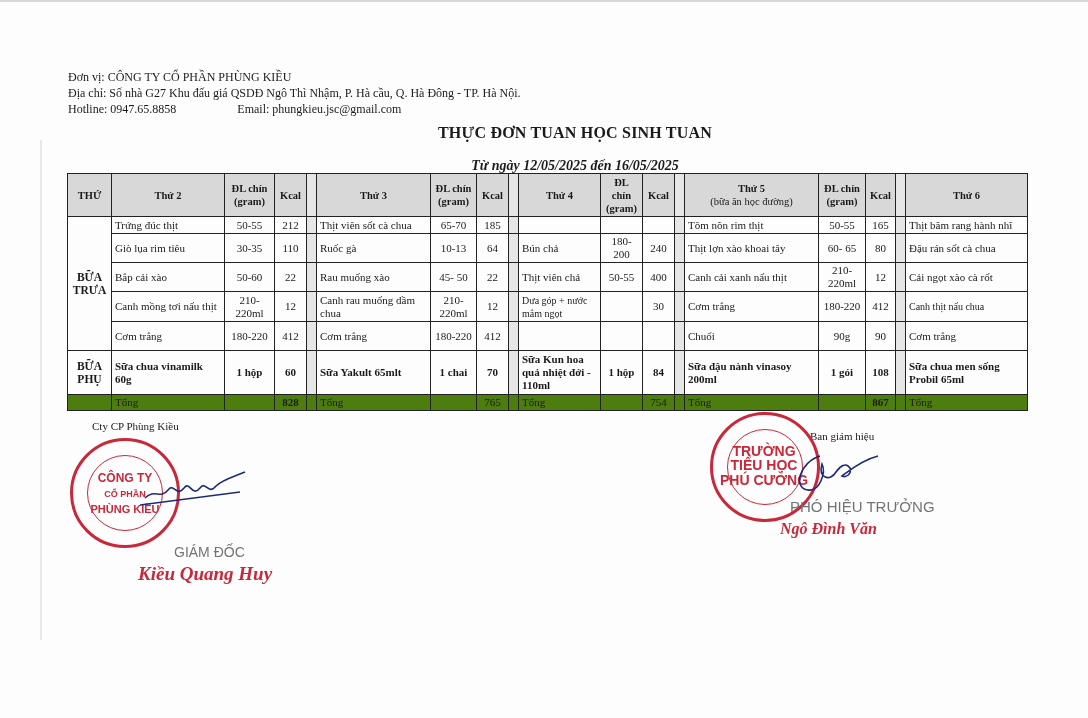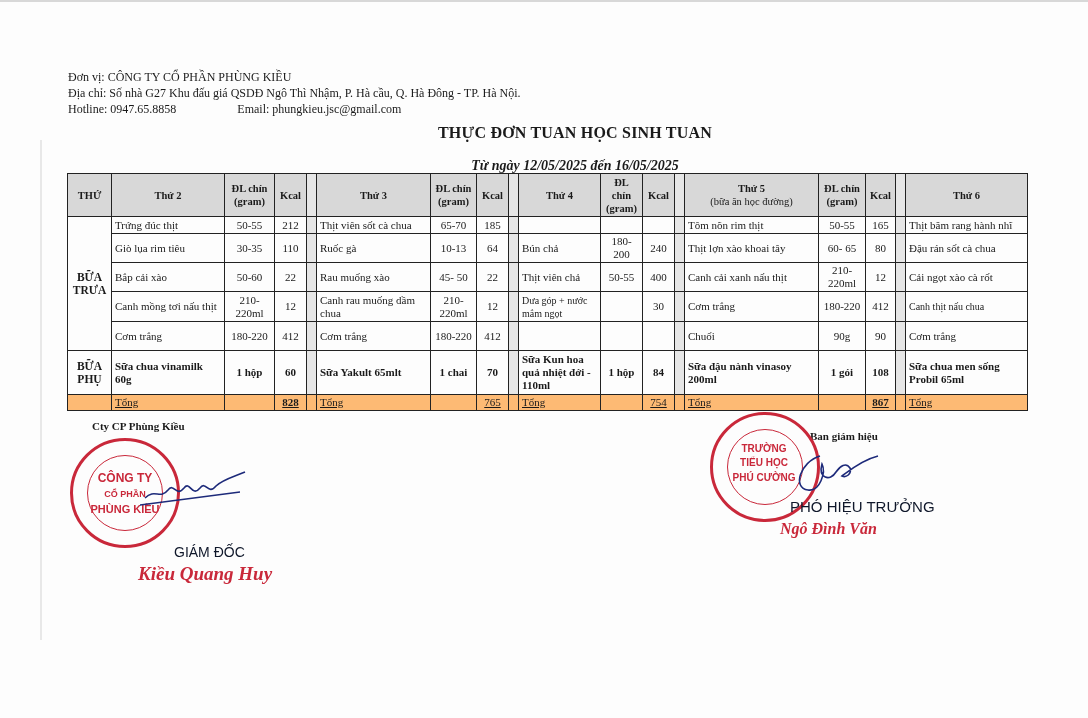--- a/index.html
+++ b/index.html
@@ -11,34 +11,34 @@
   .company .email { display:inline-block; margin-left:61px; }
   .title { position:absolute; left:400px; top:124px; width:350px; text-align:center; }
   .title h1 { margin:0; font-size:16px; font-weight:bold; letter-spacing:0.2px; }
   .title .sub { font-size:14px; font-style:italic; font-weight:bold; margin-top:16px; }
   table.menu { position:absolute; left:67px; top:173px; border-collapse:collapse; font-size:11px; table-layout:fixed; }
   table.menu td, table.menu th { border:1px solid #222; padding:1px 3px; line-height:13px; vertical-align:middle; }
   table.menu th { background:#d8d8d8; font-weight:bold; text-align:center; font-size:10.5px; }
   table.menu .gap { background:#e6e6e6; padding:0; }
   table.menu td.num { text-align:center; }
   table.menu .bold { font-weight:bold; }
-  table.menu tr.total td { background:#fdba74; height:13px;text-decoration:underline; }
+  table.menu tr.total td { background:#4d7c0f; height:13px; }
   table.menu td.meal { text-align:center; font-weight:bold; font-size:11.5px; }
   .sig-left { position:absolute; left:92px; top:420px; }
   .sig-right { position:absolute; left:810px; top:430px; }
-  .lbl { font-size:11px; font-weight:bold; }
+  .lbl { font-size:11px; font-weight:normal; }
   .stamp { position:absolute; border:3px solid #c9283a; border-radius:50%; color:#c9283a; font-family:"Liberation Sans", sans-serif; font-weight:bold; text-align:center; }
   .stamp .inner { position:absolute; border:1.5px solid #c9283a; border-radius:50%; }
   .stamp1 { left:70px; top:438px; width:104px; height:104px; }
   .stamp1 .inner { left:14px; top:14px; width:74px; height:74px; }
   .stamp1 .t { position:absolute; left:0; width:104px; font-size:12px; }
   .stamp2 { left:710px; top:412px; width:104px; height:104px; }
   .stamp2 .inner { left:14px; top:14px; width:74px; height:74px; }
-  .stamp2 .t { position:absolute; left:0; width:102px; font-size:10px; }
-  .role { position:absolute; color:#0f172a; font-family:"Liberation Sans", sans-serif; font-size:14px; }
+  .stamp2 .t { position:absolute; left:0; width:102px; font-size:14px; }
+  .role { position:absolute; color:#737373; font-family:"Liberation Sans", sans-serif; font-size:14px; }
   .name { position:absolute; color:#c9283a; font-family:"Liberation Serif", serif; font-style:italic; font-weight:bold; font-size:19px; }
   svg.sig { position:absolute; }
 </style>
 </head>
 <body>
 
 <div class="topline"></div>
 <div class="scan-edge"></div>
 
 <div class="company">

